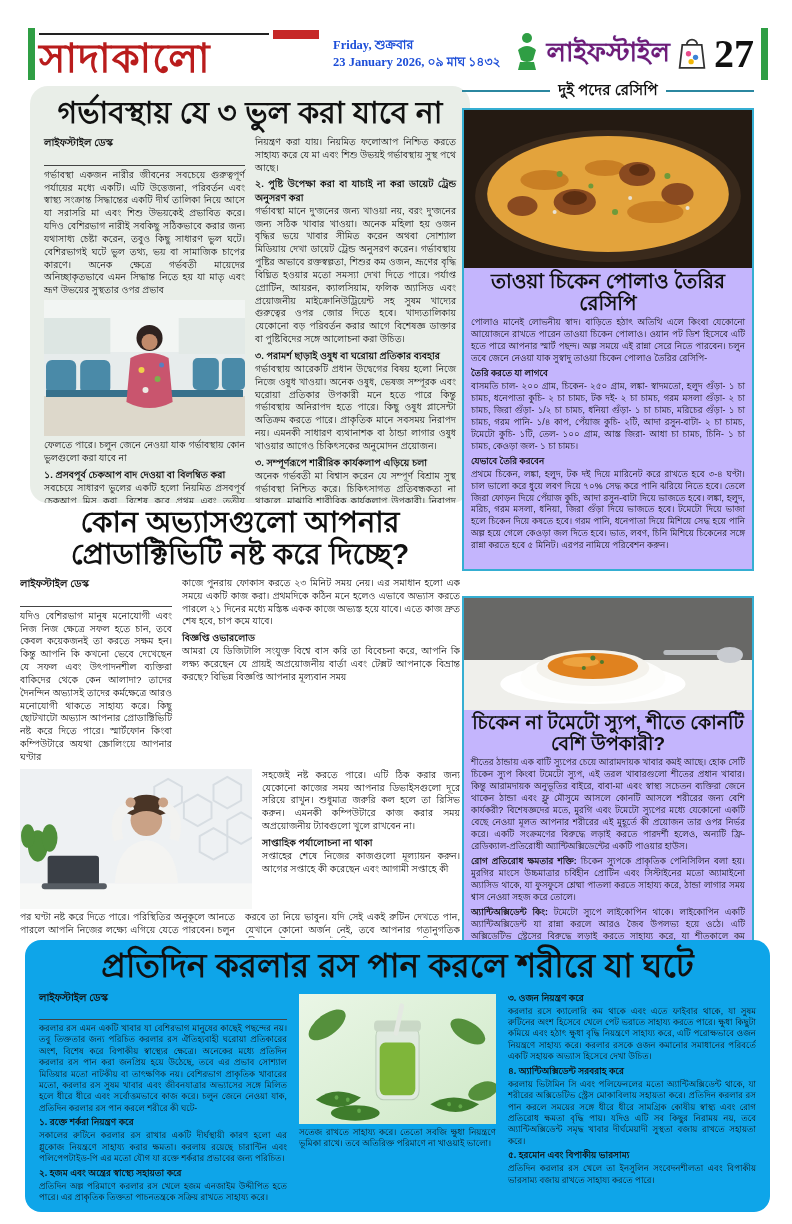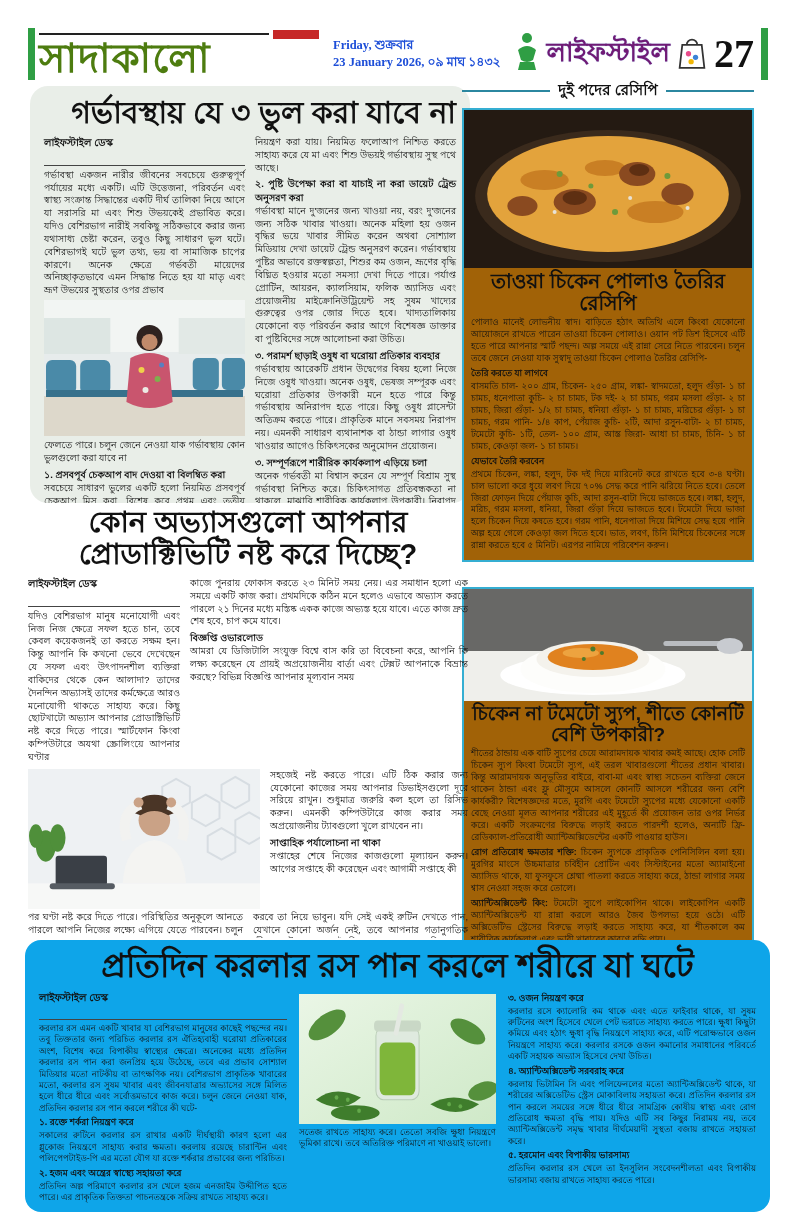--- a/index.html
+++ b/index.html
@@ -8,53 +8,53 @@
     font-family:"Liberation Sans","DejaVu Sans",sans-serif;color:#111;
     overflow:hidden;
   }
   
   .hdr{position:absolute;left:28px;top:26px;width:740px;height:56px;display:flex;align-items:center;}
   .gbar{width:7px;height:52px;background:#2f9e44;}
   .mastbox{margin-left:4px;}
   .masttop{display:flex;align-items:center;gap:4px;height:8px;}
   .mastline{display:inline-block;width:230px;height:2px;background:#222;}
   .redtag{display:inline-block;width:46px;height:9px;background:#c62828;}
-  .mastname{font-size:40px;font-weight:bold;letter-spacing:1px;line-height:1.0;color:#4d7c0f;}
+  .mastname{font-size:40px;font-weight:bold;letter-spacing:1px;line-height:1.0;color:#b91c1c;}
   .dateblock{margin-left:14px;font-family:"Liberation Serif","DejaVu Serif",serif;font-weight:bold;font-size:12.5px;line-height:1.35;color:#1d4ed8;}
   .cluster{margin-left:auto;display:flex;align-items:center;gap:7px;}
   .sectionname{font-size:26px;font-weight:bold;color:#701a75;text-shadow:0 0 1px #9db7ea;}
   .pageno{font-family:"Liberation Serif","DejaVu Serif",serif;font-size:40px;font-weight:bold;line-height:1;}
   .gbar2{width:7px;height:52px;background:#2f9e44;}
 
   
   .body-txt{font-size:9.3px;line-height:1.38;text-align:justify;}
   .sub{font-weight:bold;font-size:9.5px;margin:2px 0 1px;}
   .byline{font-weight:bold;font-size:10px;border-bottom:1px solid #444;padding-bottom:15px;margin-bottom:3px;}
   p{margin:0 0 3px;}
 
   
   .preg{position:absolute;left:30px;top:86px;width:440px;height:417px;background:#e9eee8;border-radius:18px;padding:8px 14px;box-sizing:border-box;overflow:hidden;}
-  .preg h1{margin:2px 0 7px;font-size:30px;line-height:1.1;text-align:right;font-weight:bold;}
+  .preg h1{margin:2px 0 7px;font-size:30px;line-height:1.1;text-align:center;font-weight:bold;}
   .cols2{display:flex;gap:10px;}
   .cols2 .col{flex:1;min-width:0;}
   .photo{width:100%;display:block;margin:3px 0;}
 
   
   .recwrap{position:absolute;left:462px;top:78px;width:292px;}
   .reclabel{display:flex;align-items:center;gap:8px;margin-bottom:5px;}
   .reclabel .line{flex:1;height:2px;background:#2b87a0;}
   .reclabel .txt{font-size:15px;font-weight:bold;white-space:nowrap;}
-  .recbox{border:2px solid #35aed2;background:#a16207;box-sizing:border-box;overflow:hidden;padding-bottom:5px;}
+  .recbox{border:2px solid #35aed2;background:#c4b5fd;box-sizing:border-box;overflow:hidden;padding-bottom:14px;}
   .recbox + .recbox{margin-top:25px;}
   .recbox h2{margin:3px 4px 3px;font-size:20px;line-height:1.08;font-weight:bold;text-align:center;}
   .recbox .body-txt{font-size:8.8px;padding:0 7px;line-height:1.36;}
   .soupbox h2{font-size:19px;}
 
   
-  .prod{position:absolute;left:28px;top:504px;width:440px;height:434px;overflow:hidden;}
+  .prod{position:absolute;left:20px;top:504px;width:440px;height:434px;overflow:hidden;}
   .prod h1{margin:2px 0 6px;font-size:29px;line-height:1.12;text-align:center;font-weight:bold;}
   .prow{display:flex;gap:10px;margin-bottom:2px;}
   .pcolL{width:152px;flex:none;}
   .pcolR{flex:1;min-width:0;}
   .manphoto{width:232px;flex:none;display:block;}
 
   
   .karela{position:absolute;left:25px;top:940px;width:745px;height:272px;background:#0ea5e9;border-radius:16px;padding:6px 14px;box-sizing:border-box;overflow:hidden;}
   .karela h1{margin:3px 0 7px;font-size:33px;line-height:1.05;text-align:center;font-weight:bold;}
   .cols3{display:flex;gap:12px;}

